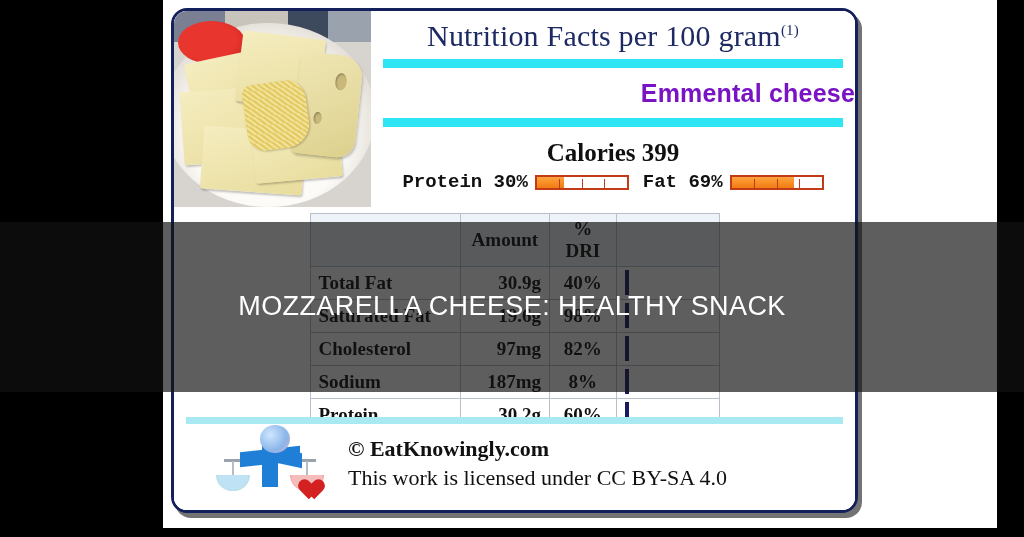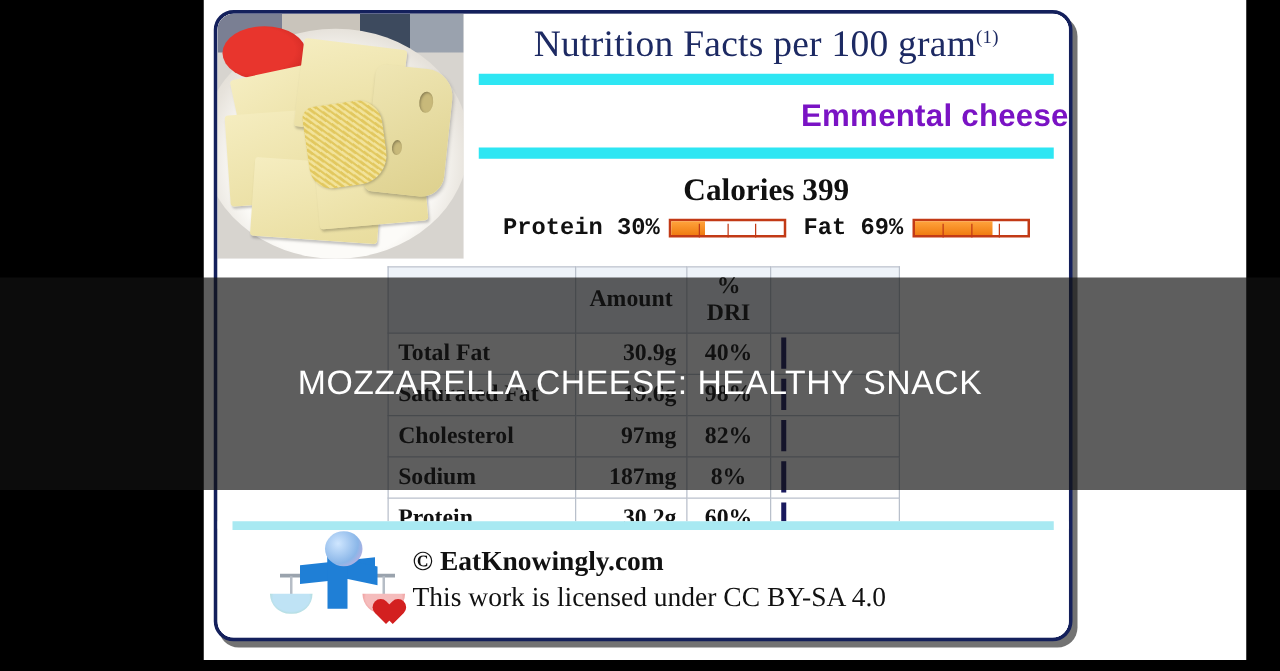--- a/index.html
+++ b/index.html
@@ -203,21 +203,21 @@
   .logo .panR { position:absolute; left: 80px; top: 50px; width: 34px; height: 16px;
                 background: radial-gradient(ellipse at 50% 20%, #f5bcbc 0 60%, #e35b5b 100%); border-radius: 0 0 17px 17px; }
   .logo .wireL { position:absolute; left: 22px; top: 36px; width: 2px; height: 15px; background:#b6bdc6; }
   .logo .wireR { position:absolute; left: 96px; top: 36px; width: 2px; height: 15px; background:#b6bdc6; }
   .logo .heart { position:absolute; left: 84px; top: 46px; width: 24px; height: 22px; }
   .logo .heart:before, .logo .heart:after {
     content:""; position:absolute; width: 13px; height: 19px; background:#d32020; border-radius: 13px 13px 0 0; top: 0;
   }
   .logo .heart:before { left: 11px; transform: rotate(45deg); transform-origin: 0 100%; }
   .logo .heart:after  { left: 11px; transform: rotate(-45deg); transform-origin: 100% 100%; }
-  .credits { font-family: "Liberation Serif", serif; color: #111; }
+  .credits { font-family: "Liberation Serif", serif; color: #111; margin-left: 18px; }
   .credits .line1 { font-size: 22px; font-weight: bold; }
   .credits .line2 { font-size: 22px; margin-top: 3px; }
 
   
   #overlay {
     position: absolute;
     left: 0; top: 222px;
     width: 1024px; height: 170px;
     background: rgba(18,18,18,0.68);
     display: flex; flex-direction: column;

